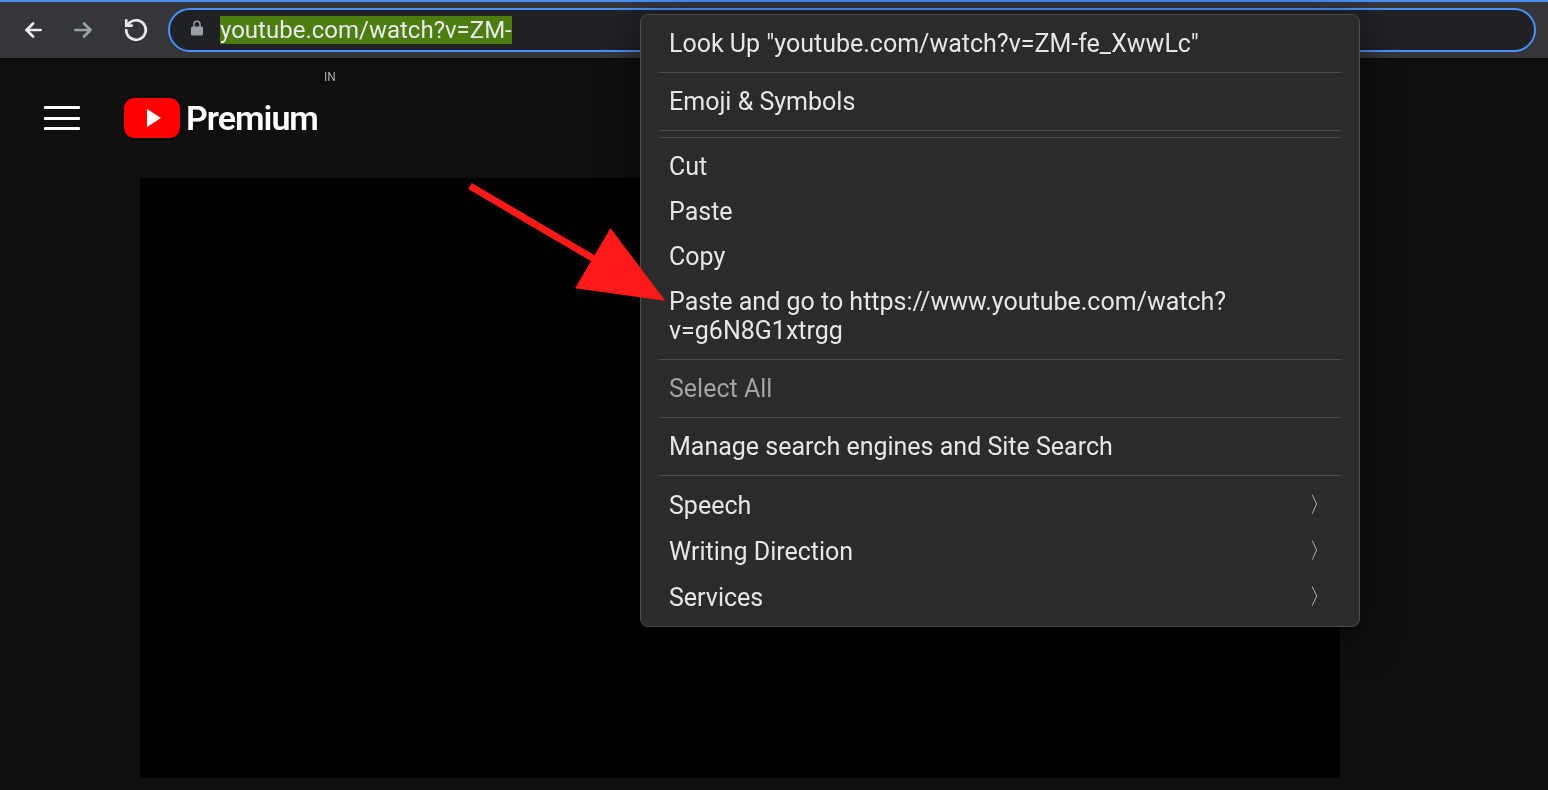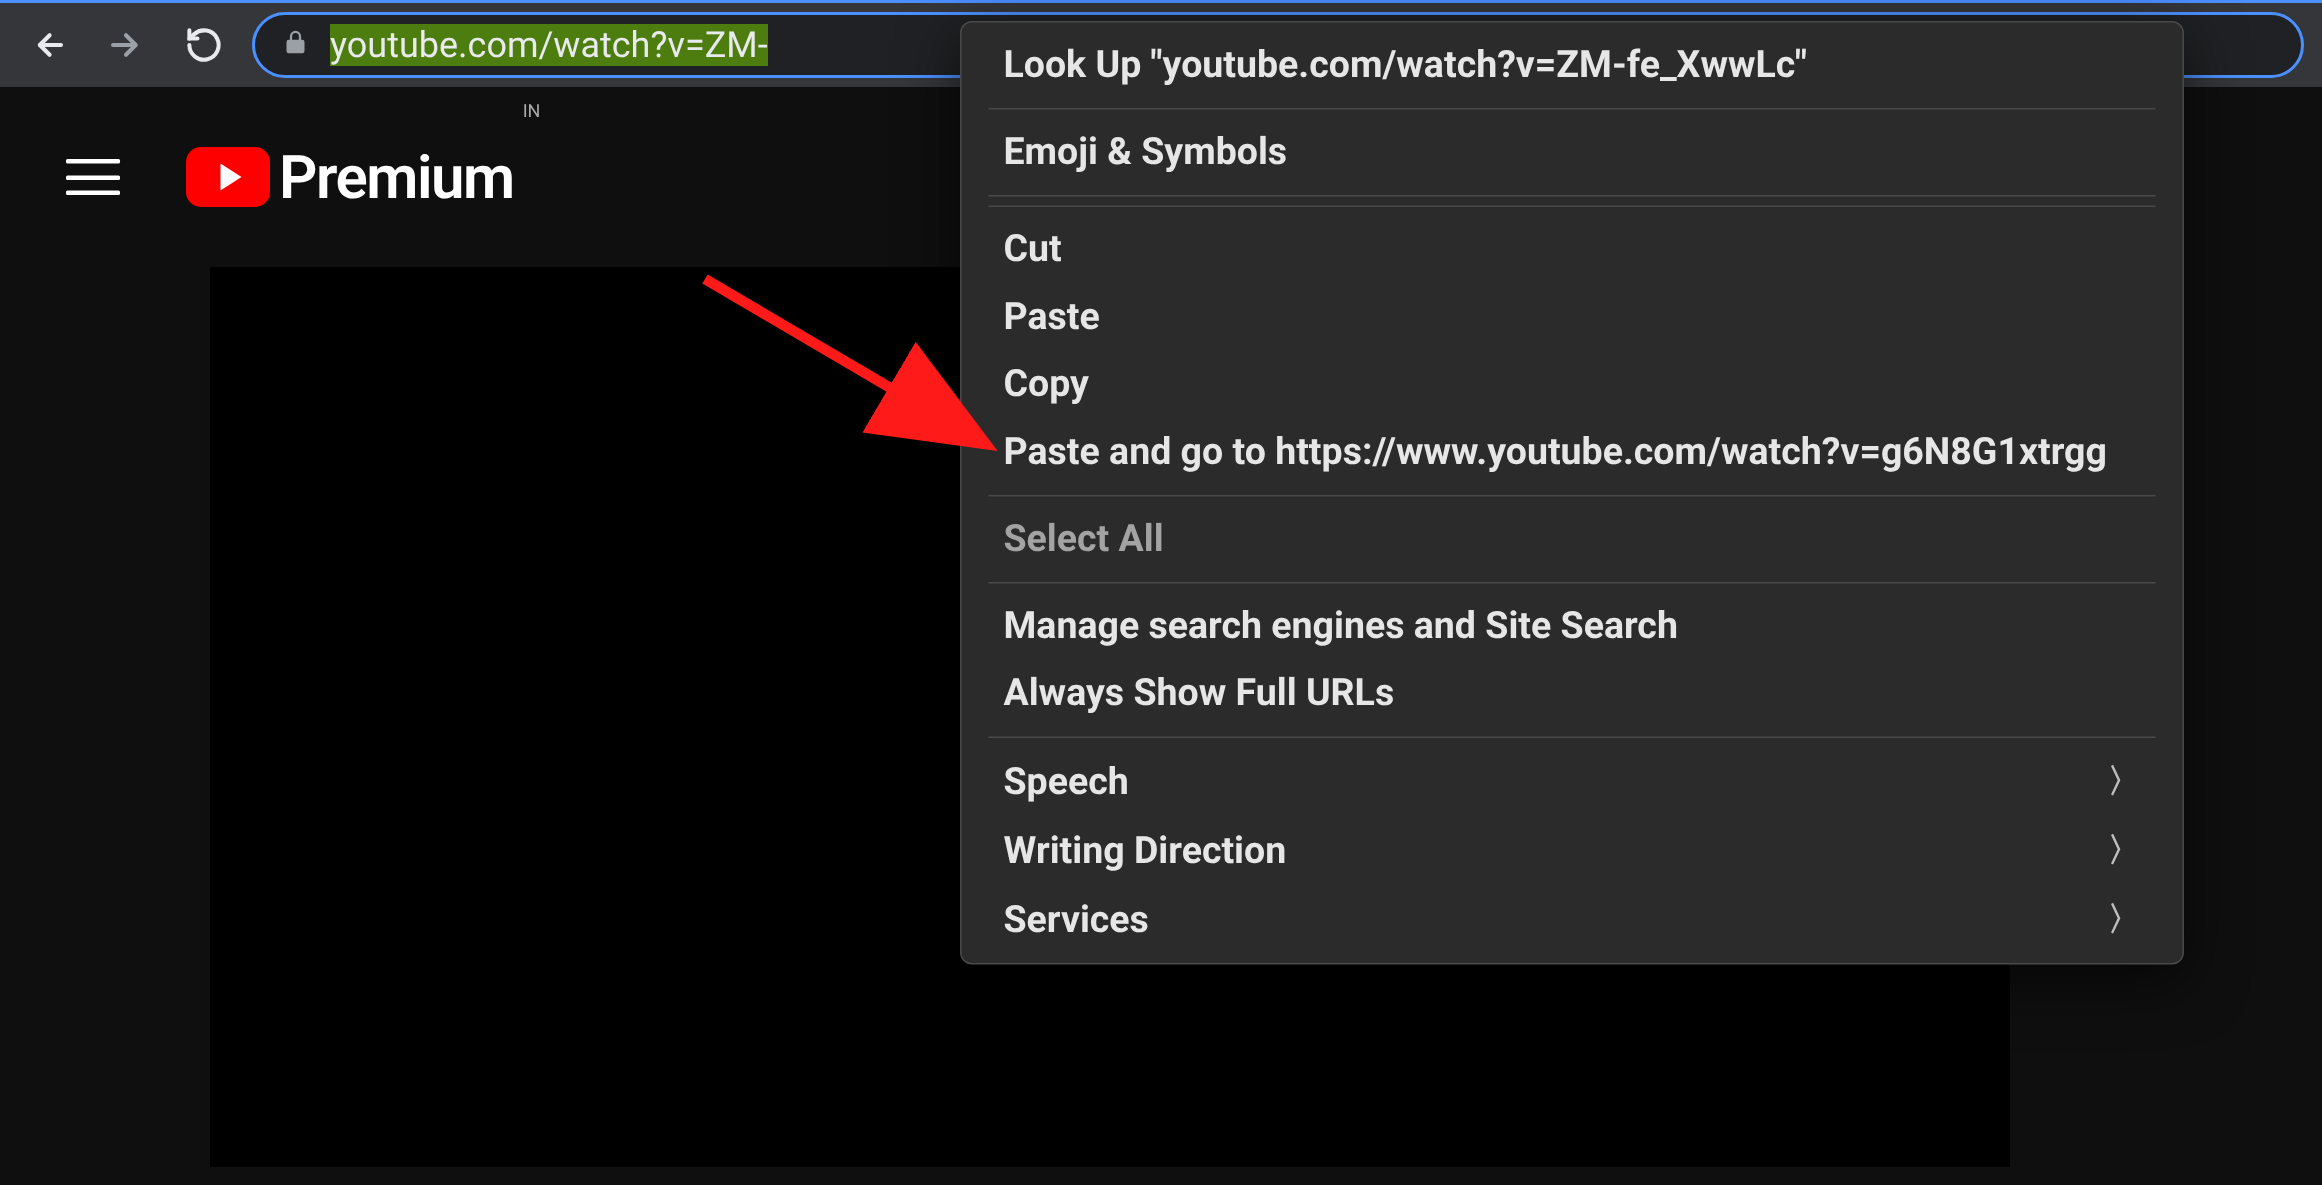--- a/index.html
+++ b/index.html
@@ -72,43 +72,42 @@
     width: 56px; height: 40px; background: #ff0000; border-radius: 10px;
     display: flex; align-items: center; justify-content: center;
   }
   .yt-play::after {
     content: ''; width: 0; height: 0;
     border-left: 14px solid #fff;
     border-top: 9px solid transparent;
     border-bottom: 9px solid transparent;
     margin-left: 3px;
   }
-  .premium-text { color: #fff; font-size: 40px; font-weight: 600; letter-spacing: -1px; }
+  .premium-text { color: #fff; font-size: 34px; font-weight: 600; letter-spacing: -1px; }
   .region-badge { color: #aaa; font-size: 12px; margin-top: -28px; margin-left: 2px; }
 
   .video-area {
     margin-left: 140px;
     width: 1200px;
     height: 600px;
     background: #000;
   }
 
   
   .context-menu {
     position: absolute;
     top: 14px;
     left: 640px;
-    width: 816px;
+    width: 720px;
     background: #2b2b2b;
     border: 1px solid #4a4a4a;
     border-radius: 8px;
     padding: 6px 0;
     box-shadow: 0 10px 40px rgba(0,0,0,0.6);
     z-index: 100;
-    font-weight: bold;
   }
   .ctx-item {
     padding: 8px 28px;
     color: #e6e6e6;
     font-size: 25px;
     display: flex;
     align-items: center;
     justify-content: space-between;
     cursor: default;
   }
@@ -197,23 +196,20 @@
   <div class="ctx-item">
       <span>Paste and go to https://www.youtube.com/watch?v=g6N8G1xtrgg</span>
     </div>
   <div class="ctx-sep"></div>
   <div class="ctx-item disabled">
       <span>Select All</span>
     </div>
   <div class="ctx-sep"></div>
   <div class="ctx-item">
       <span>Manage search engines and Site Search</span>
-    </div>
-  <div class="ctx-item">
-      <span>Always Show Full URLs</span>
     </div>
   <div class="ctx-sep"></div>
   <div class="ctx-item">
       <span>Speech</span>
       <span class="ctx-chevron">〉</span>
     </div>
   <div class="ctx-item">
       <span>Writing Direction</span>
       <span class="ctx-chevron">〉</span>
     </div>

